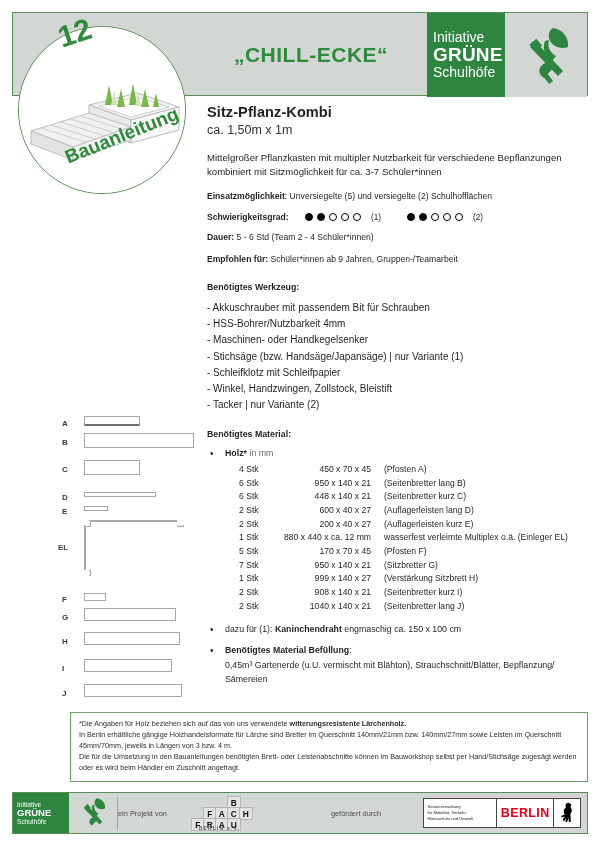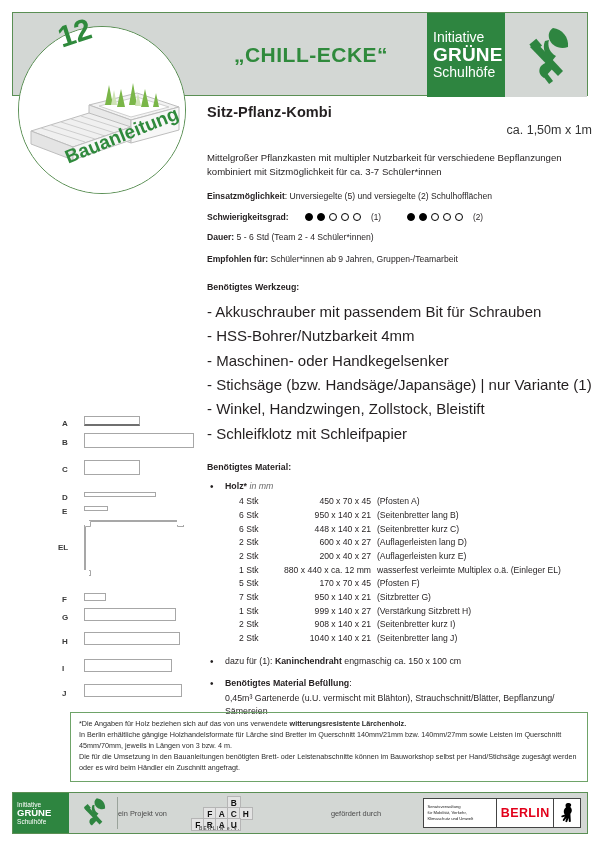--- a/index.html
+++ b/index.html
@@ -118,21 +118,20 @@
   .h1 {
     font-size: 14.5px;
     font-weight: bold;
     margin: 0 0 3px 0;
     letter-spacing: .1px;
   }
   .h2 {
     font-size: 12.5px;
     margin: 0 0 14px 0;
     color: #333;
-    text-align: right;
   }
   .para {
     font-size: 9.6px;
     line-height: 1.48;
     margin: 0 0 11px 0;
   }
   .kv {
     font-size: 8.6px;
     line-height: 1.5;
     margin: 0 0 9px 0;
@@ -153,21 +152,21 @@
   .dot.on { background: #000; }
   .dotlbl { margin-left: 6px; font-size: 8.2px; }
   .gap { display: inline-block; width: 26px; }
 
   .sect-head {
     font-size: 8.8px;
     font-weight: bold;
     margin: 16px 0 8px 0;
   }
   .tool-line {
-    font-size: 15px;
+    font-size: 10px;
     line-height: 1.62;
   }
   ul.mat {
     list-style: none;
     margin: 0;
     padding: 0;
   }
   ul.mat > li {
     position: relative;
     padding-left: 18px;
@@ -176,29 +175,29 @@
     line-height: 1.5;
   }
   ul.mat > li:before {
     content: "\2022";
     position: absolute;
     left: 3px;
     top: -1px;
     font-size: 10px;
   }
   .mat-title { font-weight: bold; }
-  .mat-title .reg { font-weight: normal; color: #6b6b6b; font-style: italic; }
+  .mat-title .reg { font-weight: normal; color: #6b6b6b; }
   table.wood {
     border-collapse: collapse;
     margin: 2px 0 0 14px;
     font-size: 8.6px;
   }
   table.wood td { padding: 0.4px 0; white-space: nowrap; }
   table.wood td.qty { width: 40px; text-align: left; }
-  table.wood td.dim { width: 92px; text-align: right; padding-right: 6px; }
+  table.wood td.dim { width: 92px; text-align: right; padding-right: 13px; }
 
   
   .parts {
     position: absolute;
     left: 0;
     top: 405px;
     width: 200px;
     height: 300px;
   }
   .part-label {
@@ -422,22 +421,23 @@
   <div class="kv">
     <b>Empfohlen für:</b><span> Schüler*innen ab 9 Jahren, Gruppen-/Teamarbeit</span>
   </div>
 
   <div class="sect-head">Benötigtes Werkzeug:</div>
   <div>
     <div class="tool-line">- Akkuschrauber mit passendem Bit für Schrauben</div>
     <div class="tool-line">- HSS-Bohrer/Nutzbarkeit 4mm</div>
     <div class="tool-line">- Maschinen- oder Handkegelsenker</div>
     <div class="tool-line">- Stichsäge (bzw. Handsäge/Japansäge) | nur Variante (1)</div>
+    <div class="tool-line">- Schleifklotz mit Schleifpapier</div>
     <div class="tool-line">- Winkel, Handzwingen, Zollstock, Bleistift</div>
-    <div class="tool-line">- Schleifklotz mit Schleifpapier</div>
+    <div class="tool-line">- Tacker | nur Variante (2)</div>
   </div>
 
   <div class="sect-head">Benötigtes Material:</div>
   <ul class="mat">
     <li>
       <span class="mat-title"><span>Holz*</span><span class="reg"> in mm</span></span>
       <table class="wood">
         <tbody id="wood-rows">
             <tr>
               <td class="qty">4 Stk</td>

